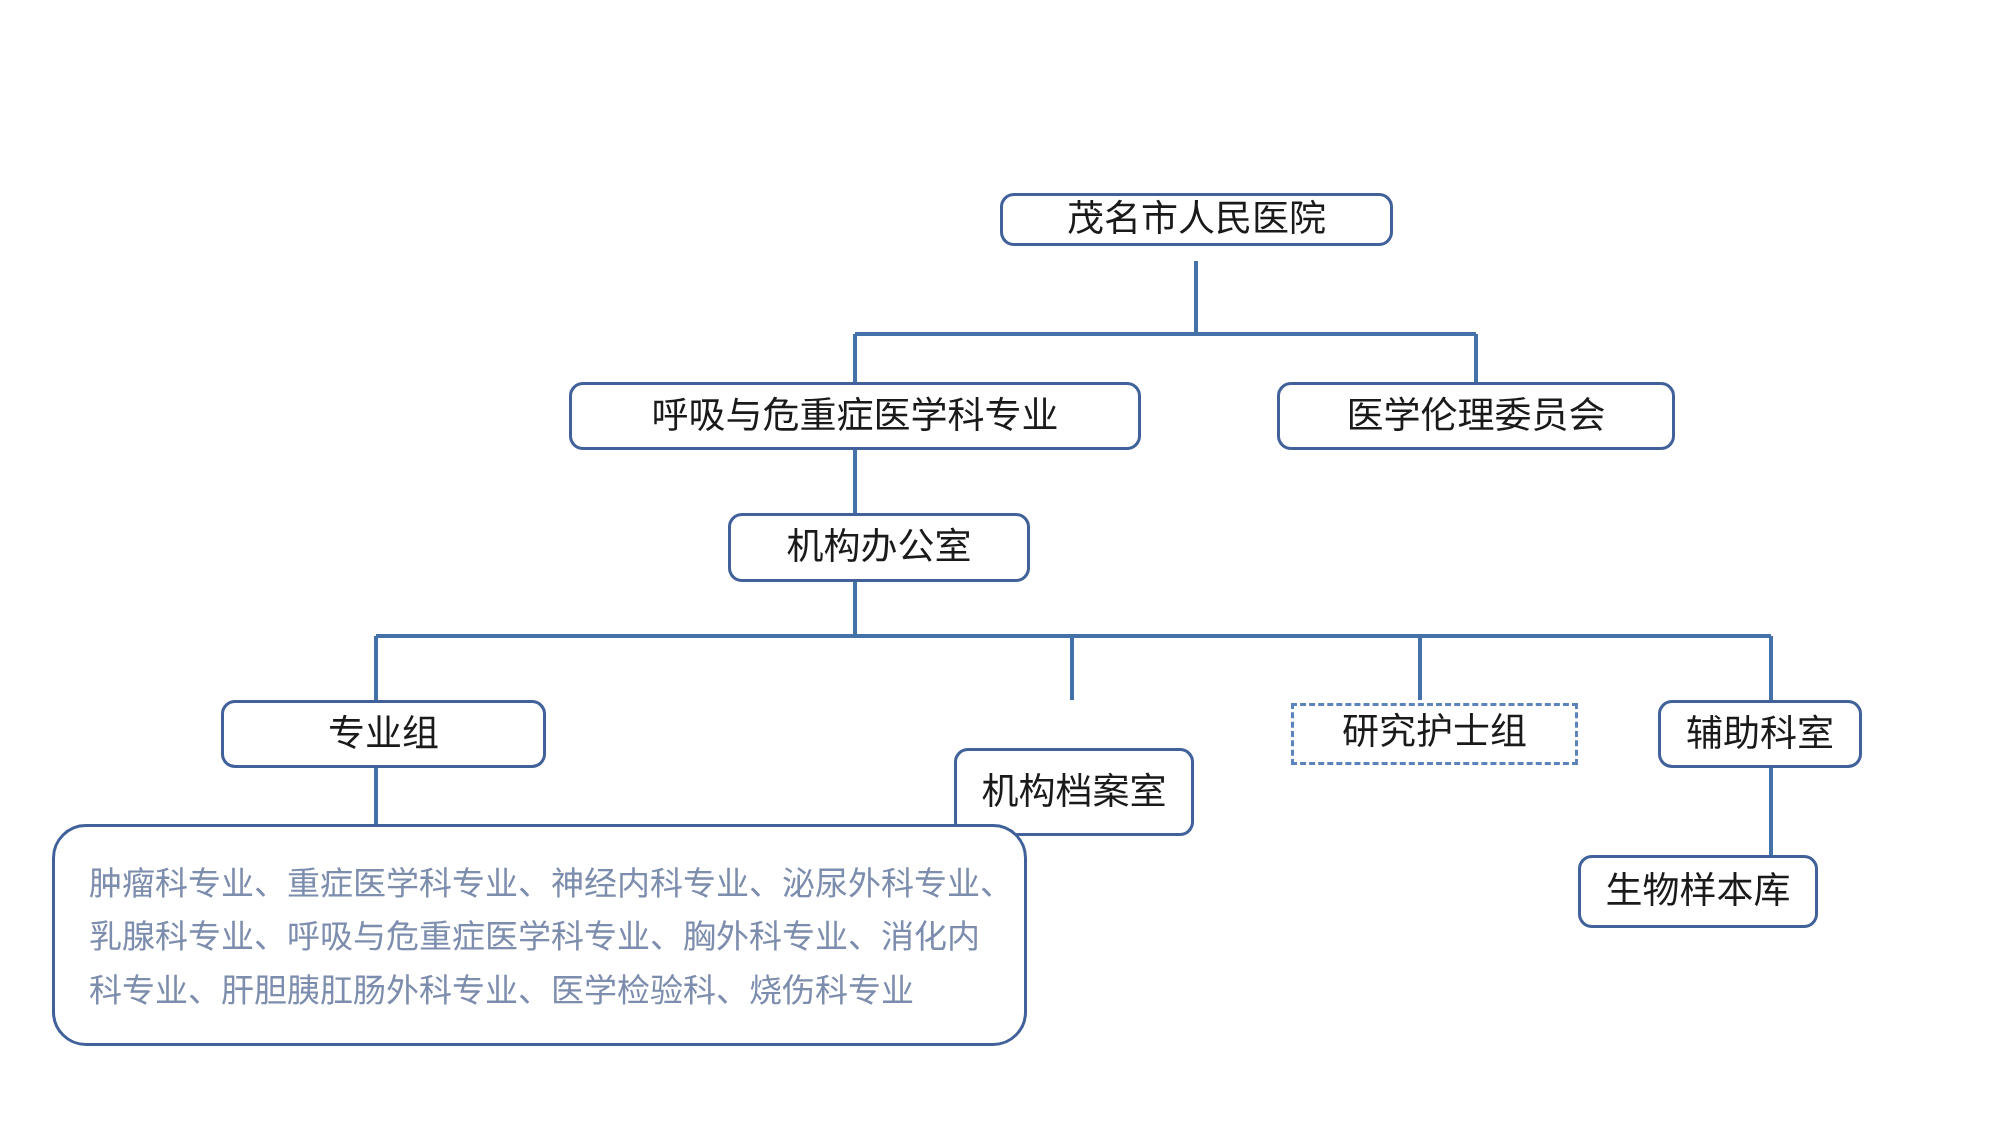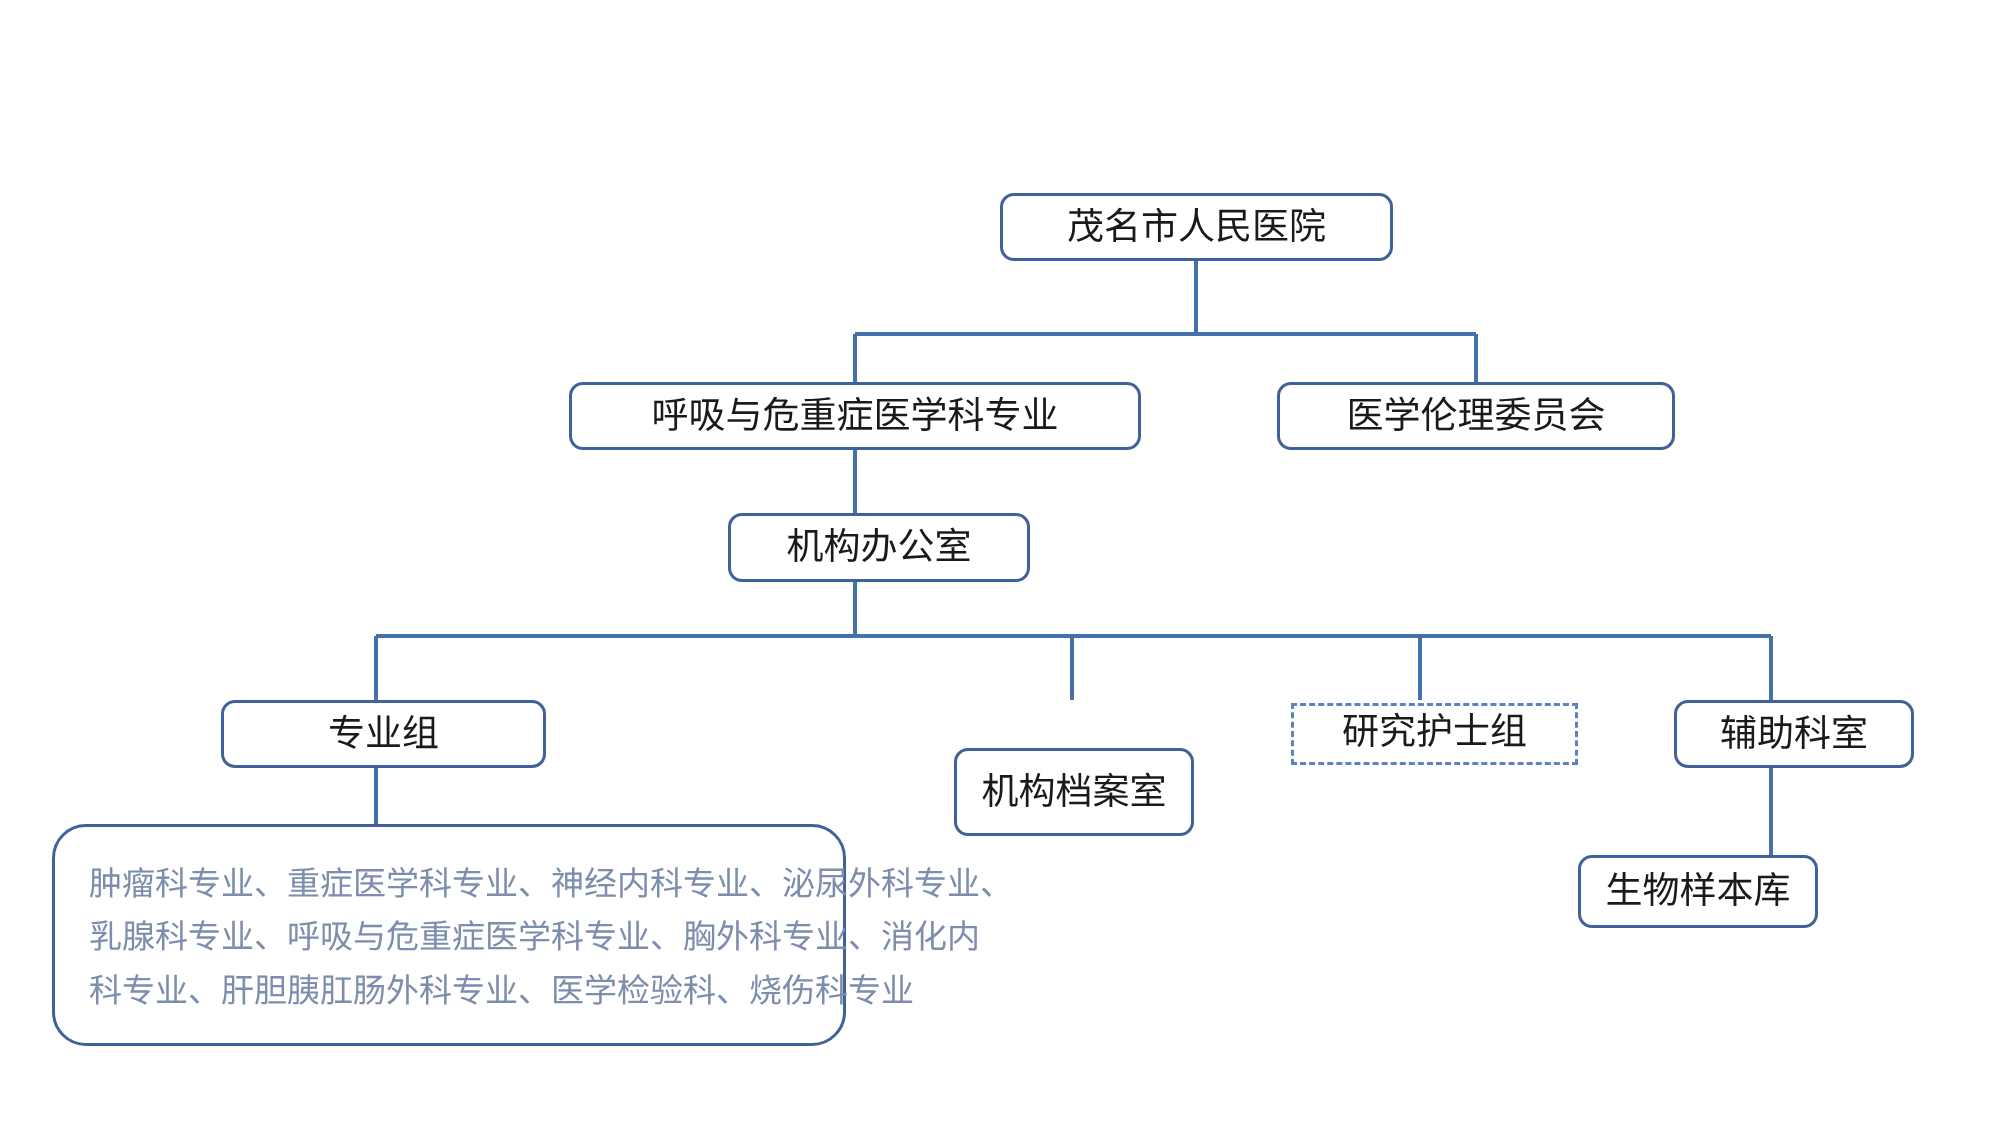--- a/index.html
+++ b/index.html
@@ -86,21 +86,21 @@
       <path d="M 1072 636 L 1072 700"></path>
       <path d="M 1420 636 L 1420 700"></path>
       <path d="M 1771 636 L 1771 700"></path>
 
       <path d="M 376 768 L 376 824"></path>
 
       <path d="M 1771 768 L 1771 855"></path>
     </g>
   </svg>
 
-  <div class="node" style="left:1000px; top:193px; width:393px; height:68px; font-size:37px;">
+  <div class="node" style="left:1000px; top:193px; width:393px; height:53px; font-size:37px;">
     <span>茂名市人民医院</span>
   </div>
 
   <div class="node" style="left:569px; top:382px; width:572px; height:68px; font-size:37px;">
     <span>呼吸与危重症医学科专业</span>
   </div>
 
   <div class="node" style="left:1277px; top:382px; width:398px; height:68px; font-size:37px;">
     <span>医学伦理委员会</span>
   </div>
@@ -114,27 +114,27 @@
   </div>
 
   <div class="node" style="left:954px; top:728px; width:240px; height:88px; font-size:37px;margin-top:20px;">
     <span>机构档案室</span>
   </div>
 
   <div class="node dashed" style="left:1291px; top:703px; width:287px; height:62px; font-size:37px;font-family:Liberation Mono, monospace;">
     <span>研究护士组</span>
   </div>
 
-  <div class="node" style="left:1658px; top:700px; width:240px; height:68px; font-size:37px;margin-left:16px;">
+  <div class="node" style="left:1658px; top:700px; width:204px; height:68px; font-size:37px;">
     <span>辅助科室</span>
   </div>
 
   <div class="node" style="left:1578px; top:855px; width:240px; height:73px; font-size:37px;">
     <span>生物样本库</span>
   </div>
 
-  <div class="listbox" style="left:52px; top:824px; width:794px; height:222px; font-size:33px;">
+  <div class="listbox" style="left:52px; top:824px; width:975px; height:222px; font-size:33px;">
     <div class="list-line">肿瘤科专业、重症医学科专业、神经内科专业、泌尿外科专业、</div>
     <div class="list-line">乳腺科专业、呼吸与危重症医学科专业、胸外科专业、消化内</div>
     <div class="list-line">科专业、肝胆胰肛肠外科专业、医学检验科、烧伤科专业</div>
   </div>
 
 </div>
 
 </body></html>

